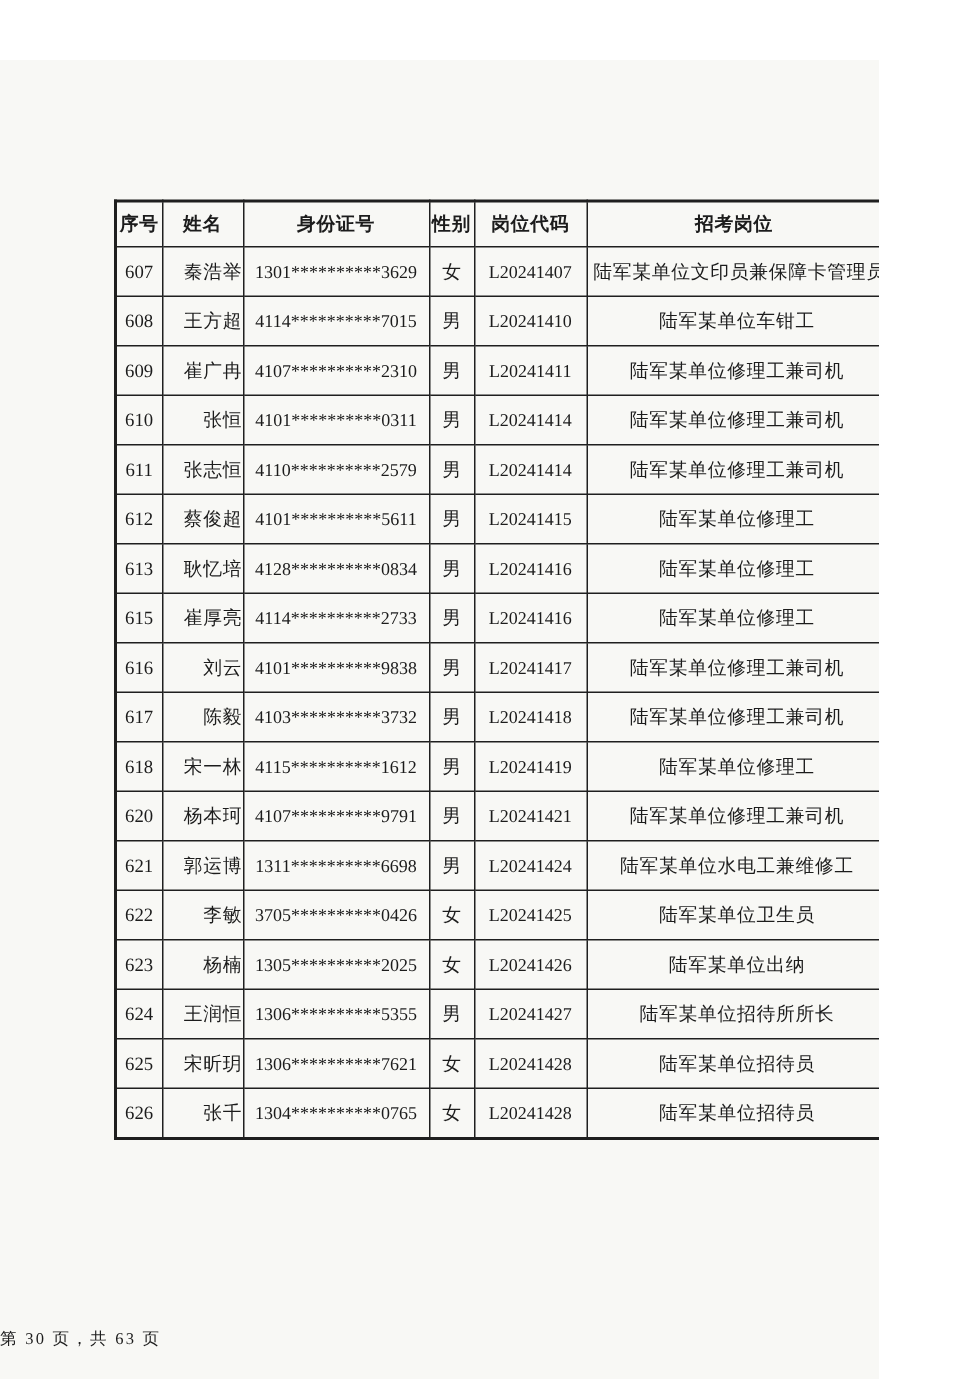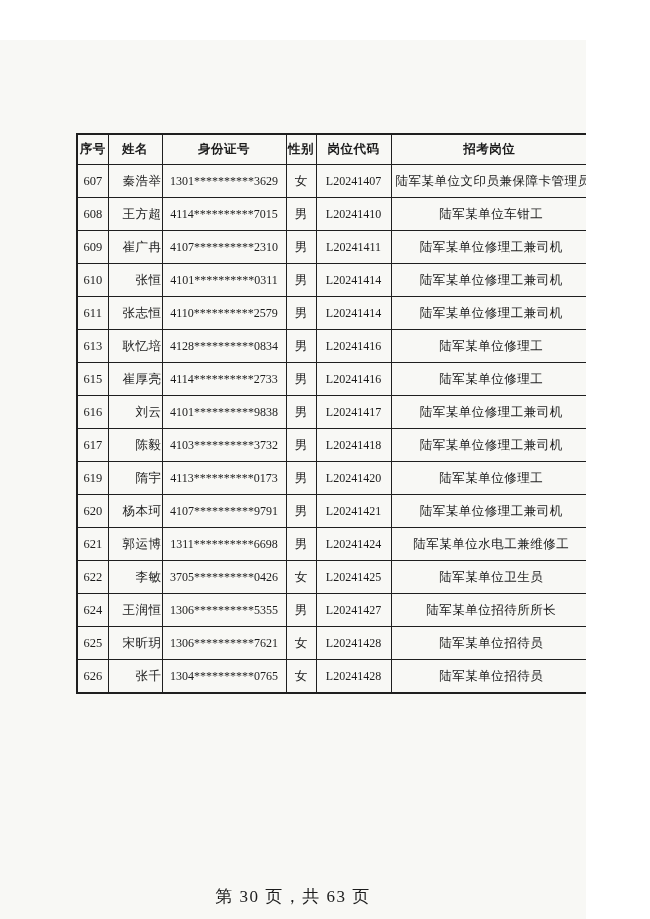--- a/index.html
+++ b/index.html
@@ -42,22 +42,21 @@
     padding-left: 4px;
     letter-spacing: 0.5px;
   }
   .roster td.name { letter-spacing: 0.5px; text-align: right; }
   .roster td.idnum, .roster td.code { font-size: 12px; }
   .footer {
     position: absolute;
     top: 845px;
     left: 0;
     width: 100%;
-    text-align: center;
-    font-size: 17px;
+    font-size: 11px;
     letter-spacing: 1.5px;
   }
 </style>
 </head>
 <body>
 
 <div class="page">
 
   <table class="roster">
     <colgroup>
@@ -113,20 +112,28 @@
         </tr>
         <tr>
           <td>611</td>
           <td class="name">张志恒</td>
           <td class="idnum">4110**********2579</td>
           <td>男</td>
           <td class="code">L20241414</td>
           <td class="left">陆军某单位修理工兼司机</td>
         </tr>
         <tr>
+          <td>612</td>
+          <td class="name">蔡俊超</td>
+          <td class="idnum">4101**********5611</td>
+          <td>男</td>
+          <td class="code">L20241415</td>
+          <td class="left">陆军某单位修理工</td>
+        </tr>
+        <tr>
           <td>613</td>
           <td class="name">耿忆培</td>
           <td class="idnum">4128**********0834</td>
           <td>男</td>
           <td class="code">L20241416</td>
           <td class="left">陆军某单位修理工</td>
         </tr>
         <tr>
           <td>615</td>
           <td class="name">崔厚亮</td>
@@ -145,25 +152,25 @@
         </tr>
         <tr>
           <td>617</td>
           <td class="name">陈毅</td>
           <td class="idnum">4103**********3732</td>
           <td>男</td>
           <td class="code">L20241418</td>
           <td class="left">陆军某单位修理工兼司机</td>
         </tr>
         <tr>
-          <td>619</td>
-          <td class="name">隋宇</td>
-          <td class="idnum">4113**********0173</td>
-          <td>男</td>
-          <td class="code">L20241420</td>
+          <td>618</td>
+          <td class="name">宋一林</td>
+          <td class="idnum">4115**********1612</td>
+          <td>男</td>
+          <td class="code">L20241419</td>
           <td class="left">陆军某单位修理工</td>
         </tr>
         <tr>
           <td>620</td>
           <td class="name">杨本珂</td>
           <td class="idnum">4107**********9791</td>
           <td>男</td>
           <td class="code">L20241421</td>
           <td class="left">陆军某单位修理工兼司机</td>
         </tr>
@@ -177,20 +184,28 @@
         </tr>
         <tr>
           <td>622</td>
           <td class="name">李敏</td>
           <td class="idnum">3705**********0426</td>
           <td>女</td>
           <td class="code">L20241425</td>
           <td class="left">陆军某单位卫生员</td>
         </tr>
         <tr>
+          <td>623</td>
+          <td class="name">杨楠</td>
+          <td class="idnum">1305**********2025</td>
+          <td>女</td>
+          <td class="code">L20241426</td>
+          <td class="left">陆军某单位出纳</td>
+        </tr>
+        <tr>
           <td>624</td>
           <td class="name">王润恒</td>
           <td class="idnum">1306**********5355</td>
           <td>男</td>
           <td class="code">L20241427</td>
           <td class="left">陆军某单位招待所所长</td>
         </tr>
         <tr>
           <td>625</td>
           <td class="name">宋昕玥</td>

